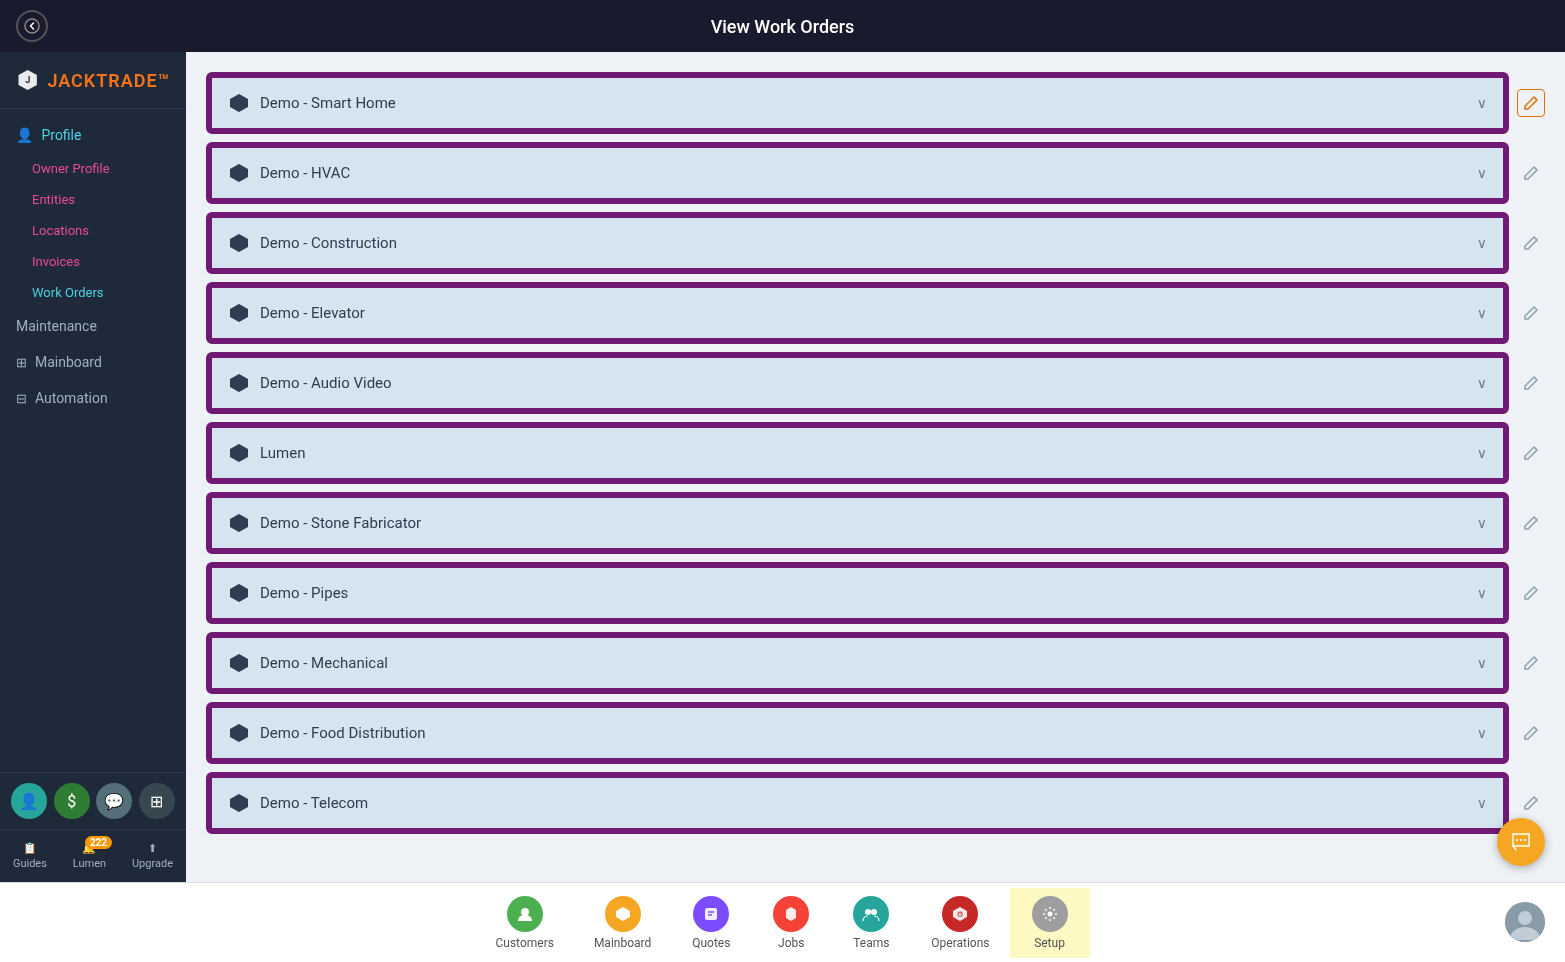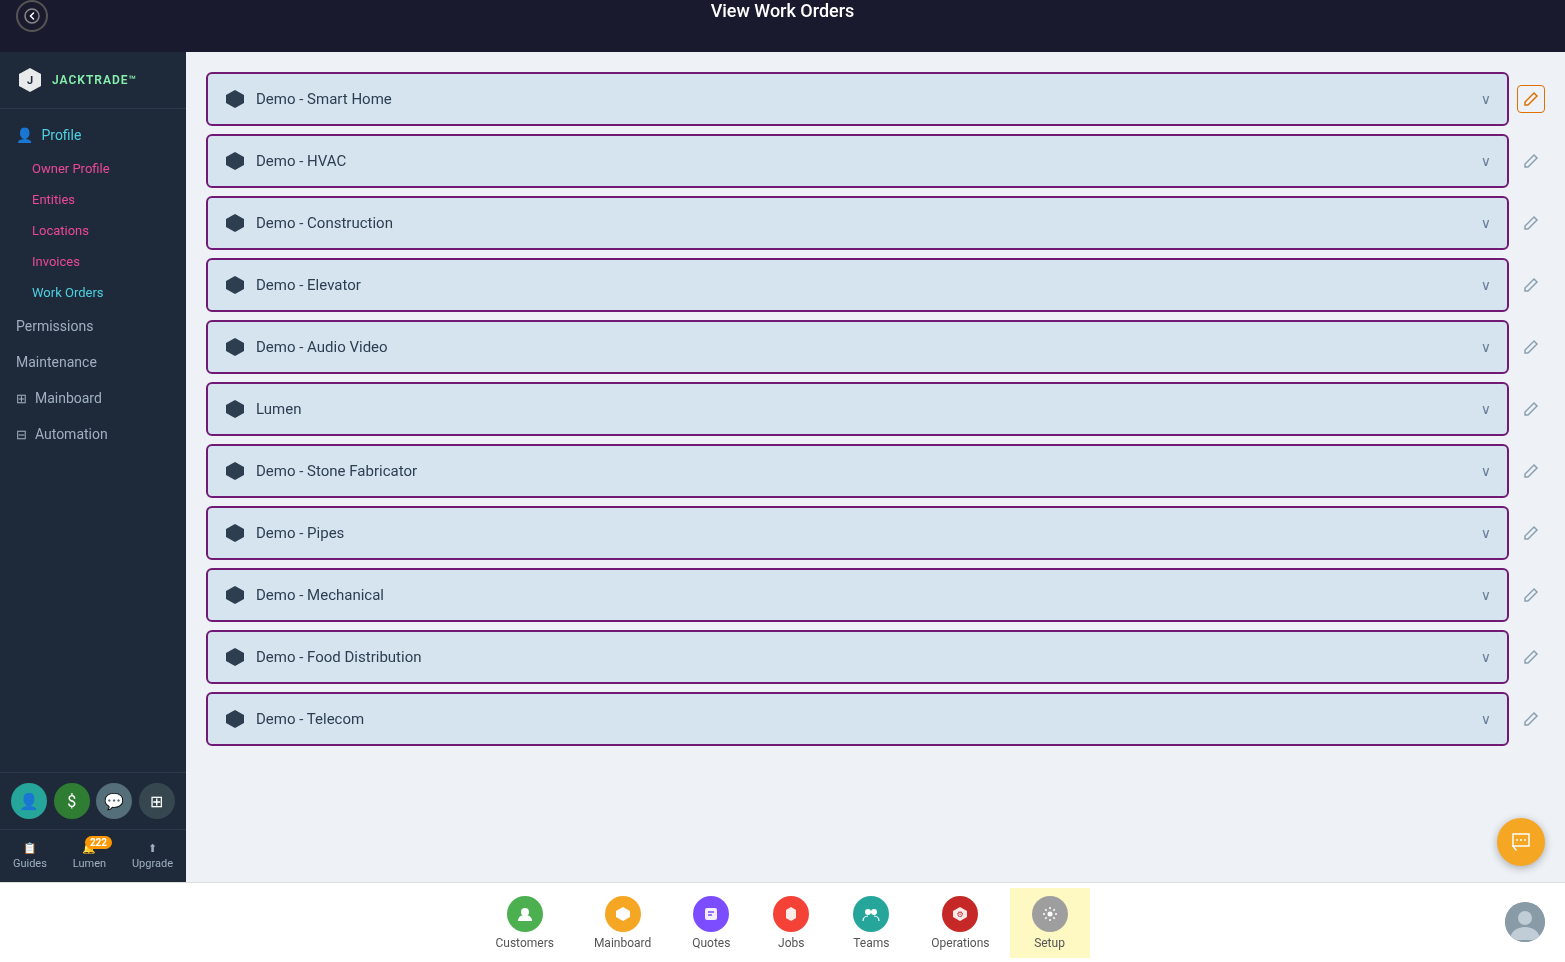--- a/index.html
+++ b/index.html
@@ -4,20 +4,21 @@
   <style>
     * { box-sizing: border-box; margin: 0; padding: 0; }
     body { font-family: -apple-system, BlinkMacSystemFont, 'Segoe UI', Roboto, sans-serif; background: #f0f4f7; display: flex; flex-direction: column; height: 962px; width: 1565px; overflow: hidden; }
 
     
     .header {
       background: #1a1a2e;
       color: white;
       height: 52px;
       display: flex;
+      align-items: center;
       justify-content: center;
       position: relative;
       flex-shrink: 0;
     }
     .header-back {
       position: absolute;
       left: 16px;
       width: 32px;
       height: 32px;
       border-radius: 50%;
@@ -46,21 +47,21 @@
       padding: 14px 16px;
       display: flex;
       align-items: center;
       gap: 8px;
       border-bottom: 1px solid #2a3a4a;
     }
     .logo-hex {
       width: 28px;
       height: 28px;
     }
-    .logo-text { color: #86efac; font-size: 12px; font-weight: 600; letter-spacing: 1px; }
+    .logo-text { color: #f97316; font-size: 18px; font-weight: 600; letter-spacing: 1px; }
     .sidebar-nav { flex: 1; padding: 8px 0; overflow-y: auto; }
     .sidebar-section-item {
       padding: 10px 16px;
       cursor: pointer;
       display: flex;
       align-items: center;
       gap: 8px;
       font-size: 14px;
       color: #a0b0c0;
     }
@@ -119,21 +120,21 @@
     }
     .work-order-item {
       flex: 1;
       background: #d6e4f0;
       border-radius: 6px;
       padding: 14px 16px;
       display: flex;
       align-items: center;
       justify-content: space-between;
       cursor: pointer;
-      border: 2px solid #701a75;
+      border: 6px solid #701a75;
     }
     .work-order-left {
       display: flex;
       align-items: center;
       gap: 10px;
     }
     .hex-icon {
       width: 22px;
       height: 22px;
       flex-shrink: 0;
@@ -291,23 +292,20 @@
       <div class="sidebar-sub-item">
         <span>Locations</span>
       </div>
       <div class="sidebar-sub-item">
         <span>Invoices</span>
       </div>
       <div class="sidebar-sub-item active" style="color:#4dd0e1;">
         <span>Work Orders</span>
       </div>
       <div class="sidebar-section-item">
-        <span>Permissions</span>
-      </div>
-      <div class="sidebar-section-item">
         <span>Maintenance</span>
       </div>
       <div class="sidebar-section-item">
         <span style="font-size:13px;">⊞</span>
         <span>Mainboard</span>
       </div>
       <div class="sidebar-section-item">
         <span style="font-size:13px;">⊟</span>
         <span>Automation</span>
       </div>

